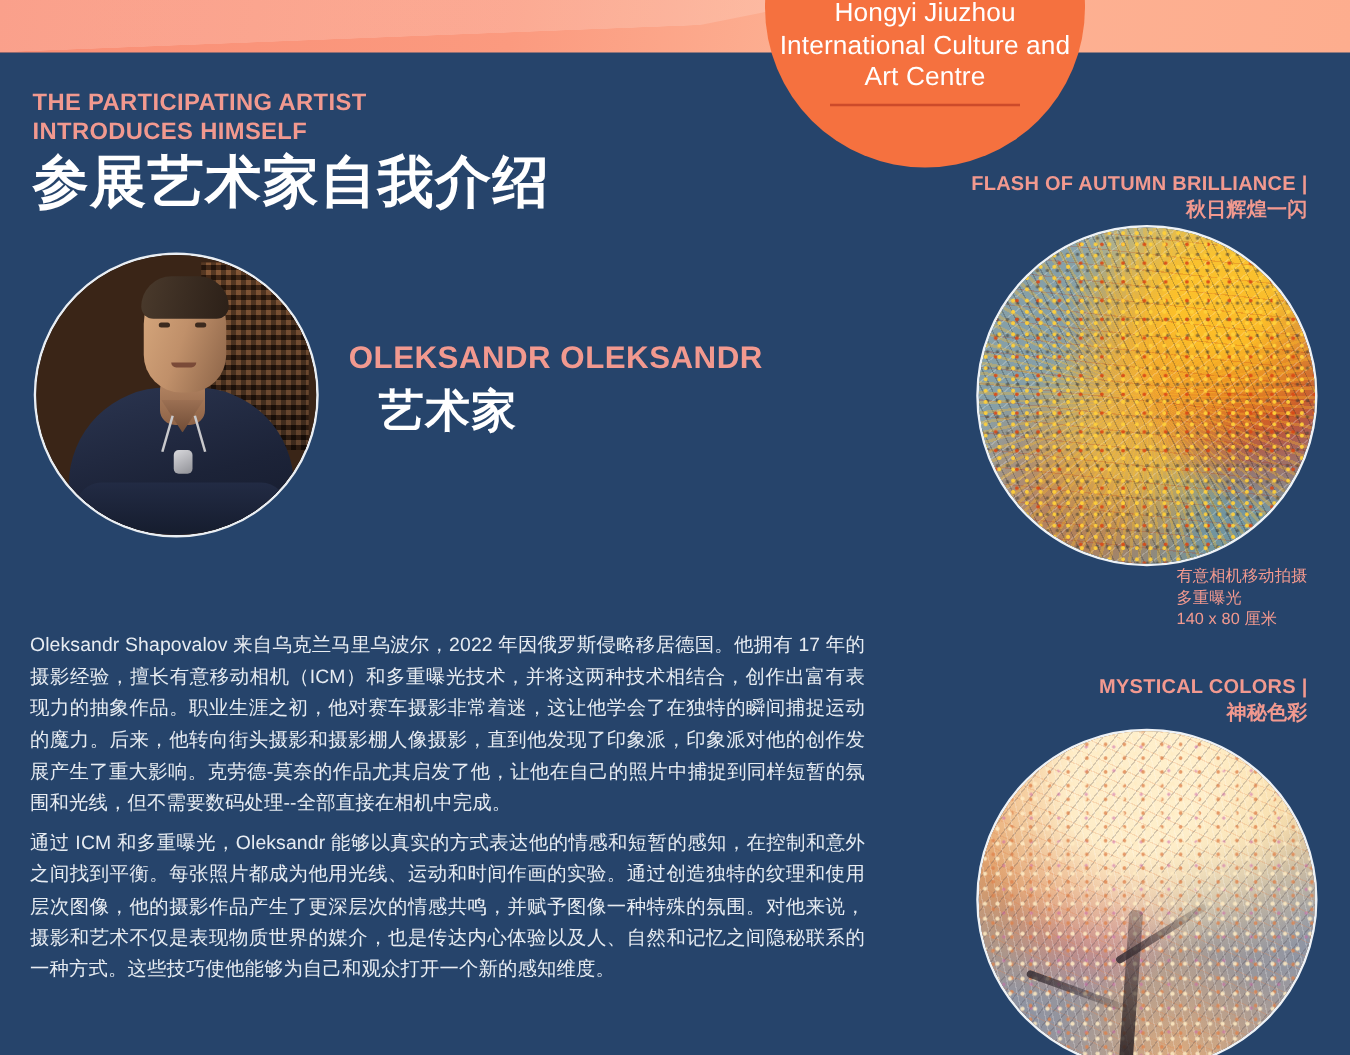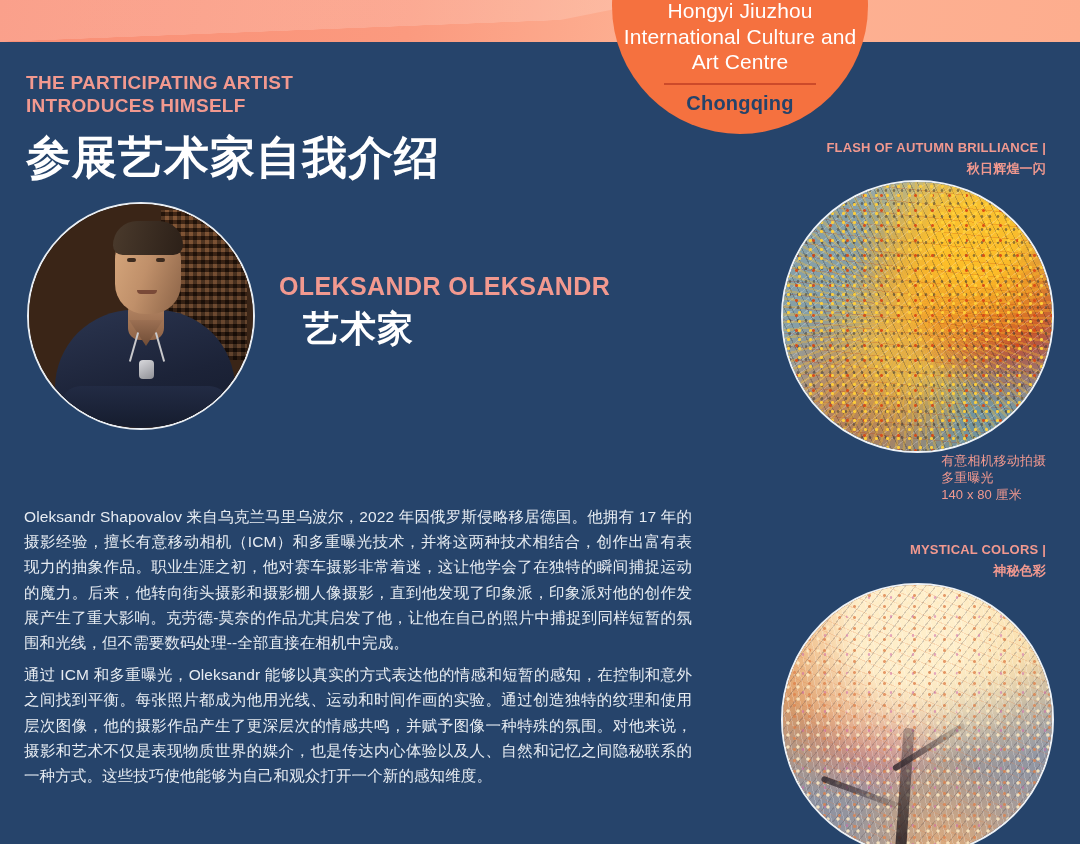--- a/index.html
+++ b/index.html
@@ -74,21 +74,21 @@
     font-weight: bold;
     line-height: 22.5px;
     letter-spacing: 0.3px;
   }
   #headline-cn {
     color: #ffffff;
     font-size: 45px;
     font-weight: bold;
     line-height: 52px;
     letter-spacing: 1px;
-    margin-top: 15px;
+    margin-top: 3px;
   }
 
   #artist-photo {
     position: absolute;
     left: 27px; top: 202px;
     width: 228px; height: 228px;
     border-radius: 50%;
     border: 2px solid #e9eef3;
     overflow: hidden;
     background: #2a1b12;
@@ -216,21 +216,21 @@
     margin-top: 4px;
     margin-left: 24px;
   }
 
   
   .art-title {
     position: absolute;
     right: 34px;
     text-align: right;
     color: #f2998f;
-    font-size: 13px;
+    font-size: 16px;
     font-weight: bold;
     line-height: 21px;
     letter-spacing: 0.2px;
   }
   #art1-title { top: 137px; }
   #art2-title { top: 539px; }
 
   .art-circle {
     position: absolute;
     right: 26px;
@@ -335,21 +335,20 @@
 </head>
 <body>
 
 <div id="top-band">
   <div id="top-band-wedge"></div>
 </div>
 
 <div id="venue-badge">
   <div class="venue-name">Hongyi Jiuzhou International Culture and Art Centre</div>
   <div id="venue-divider"></div>
-  <div class="venue-city">Chongqing</div>
 </div>
 
 <div id="headline-block">
   <div class="eyebrow">THE PARTICIPATING ARTIST</div>
   <div class="eyebrow">INTRODUCES HIMSELF</div>
   <div id="headline-cn">参展艺术家自我介绍</div>
 </div>
 
 <div id="artist-photo">
   <div class="bg-wood"></div>

